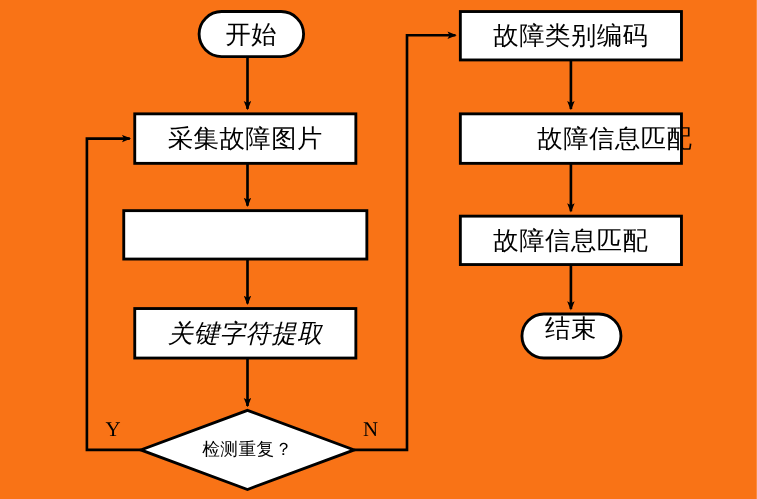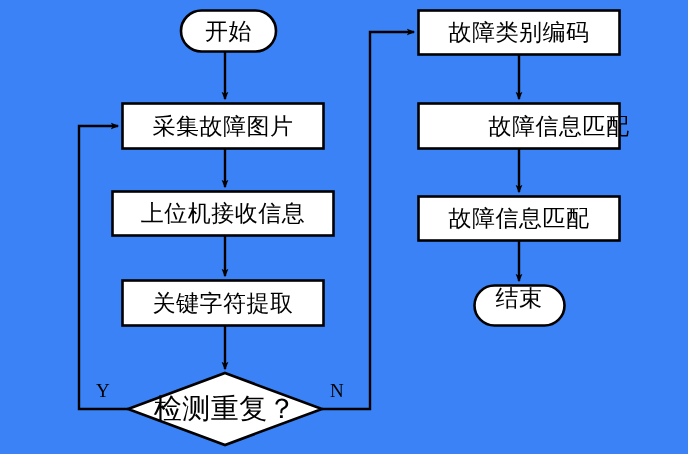--- a/index.html
+++ b/index.html
@@ -11,21 +11,21 @@
   body {
     width: 688px;
     height: 454px;
     font-family: "Liberation Sans", "DejaVu Sans", sans-serif;
     overflow: hidden;
   }
   #diagram-root {
     position: relative;
     width: 688px;
     height: 454px;
-    background: #3b82f6;
+    background: #f97316;
   }
   svg#flow-svg {
     position: absolute;
     left: 0;
     top: 0;
     width: 688px;
     height: 454px;
   }
   .node-label {
     position: absolute;
@@ -38,21 +38,21 @@
     white-space: nowrap;
     letter-spacing: 0.5px;
   }
   .proc-label {
     font-size: 23px;
   }
   .term-label {
     font-size: 23px;
   }
   .dec-label {
-    font-size: 28px;
+    font-size: 16px;
   }
   .edge-label {
     position: absolute;
     color: #000000;
     font-family: "Liberation Serif", "DejaVu Serif", serif;
     font-size: 19px;
     line-height: 19px;
     white-space: nowrap;
   }
 </style>
@@ -102,23 +102,22 @@
 
     <line x1="519" y1="148.5" x2="519" y2="192" stroke="#000000" stroke-width="2.4" marker-end="url(#arrowhead)"></line>
 
     <line x1="519" y1="240.5" x2="519" y2="281" stroke="#000000" stroke-width="2.4" marker-end="url(#arrowhead)"></line>
   </svg>
 
   <div class="node-label term-label" style="left:181px; top:10px; width:95px; height:42px;">开始</div>
 
   <div class="node-label proc-label" style="left:122px; top:103px; width:202px; height:46px;border-radius:17px;">采集故障图片</div>
 
-  <div class="node-label proc-label" style="left:112px; top:191px; width:222px; height:45px;">上位机接收信息</div>
 
-  <div class="node-label proc-label" style="left:122px; top:280px; width:202px; height:46px;">关键字符提取</div>
+  <div class="node-label proc-label" style="left:122px; top:280px; width:202px; height:46px;font-style:italic;">关键字符提取</div>
 
   <div class="node-label dec-label" style="left:145px; top:388px; width:160px; height:42px;">检测重复？</div>
 
   <div class="node-label proc-label" style="left:418px; top:10px; width:202px; height:45px;border-radius:20px;">故障类别编码</div>
 
   <div class="node-label proc-label" style="left:418px; top:103px; width:202px; height:46px;margin-left:40px;">故障信息匹配</div>
 
   <div class="node-label proc-label" style="left:418px; top:196px; width:202px; height:45px;">故障信息匹配</div>
 
   <div class="node-label term-label" style="left:474px; top:285px; width:90px; height:26px;">结束</div>

